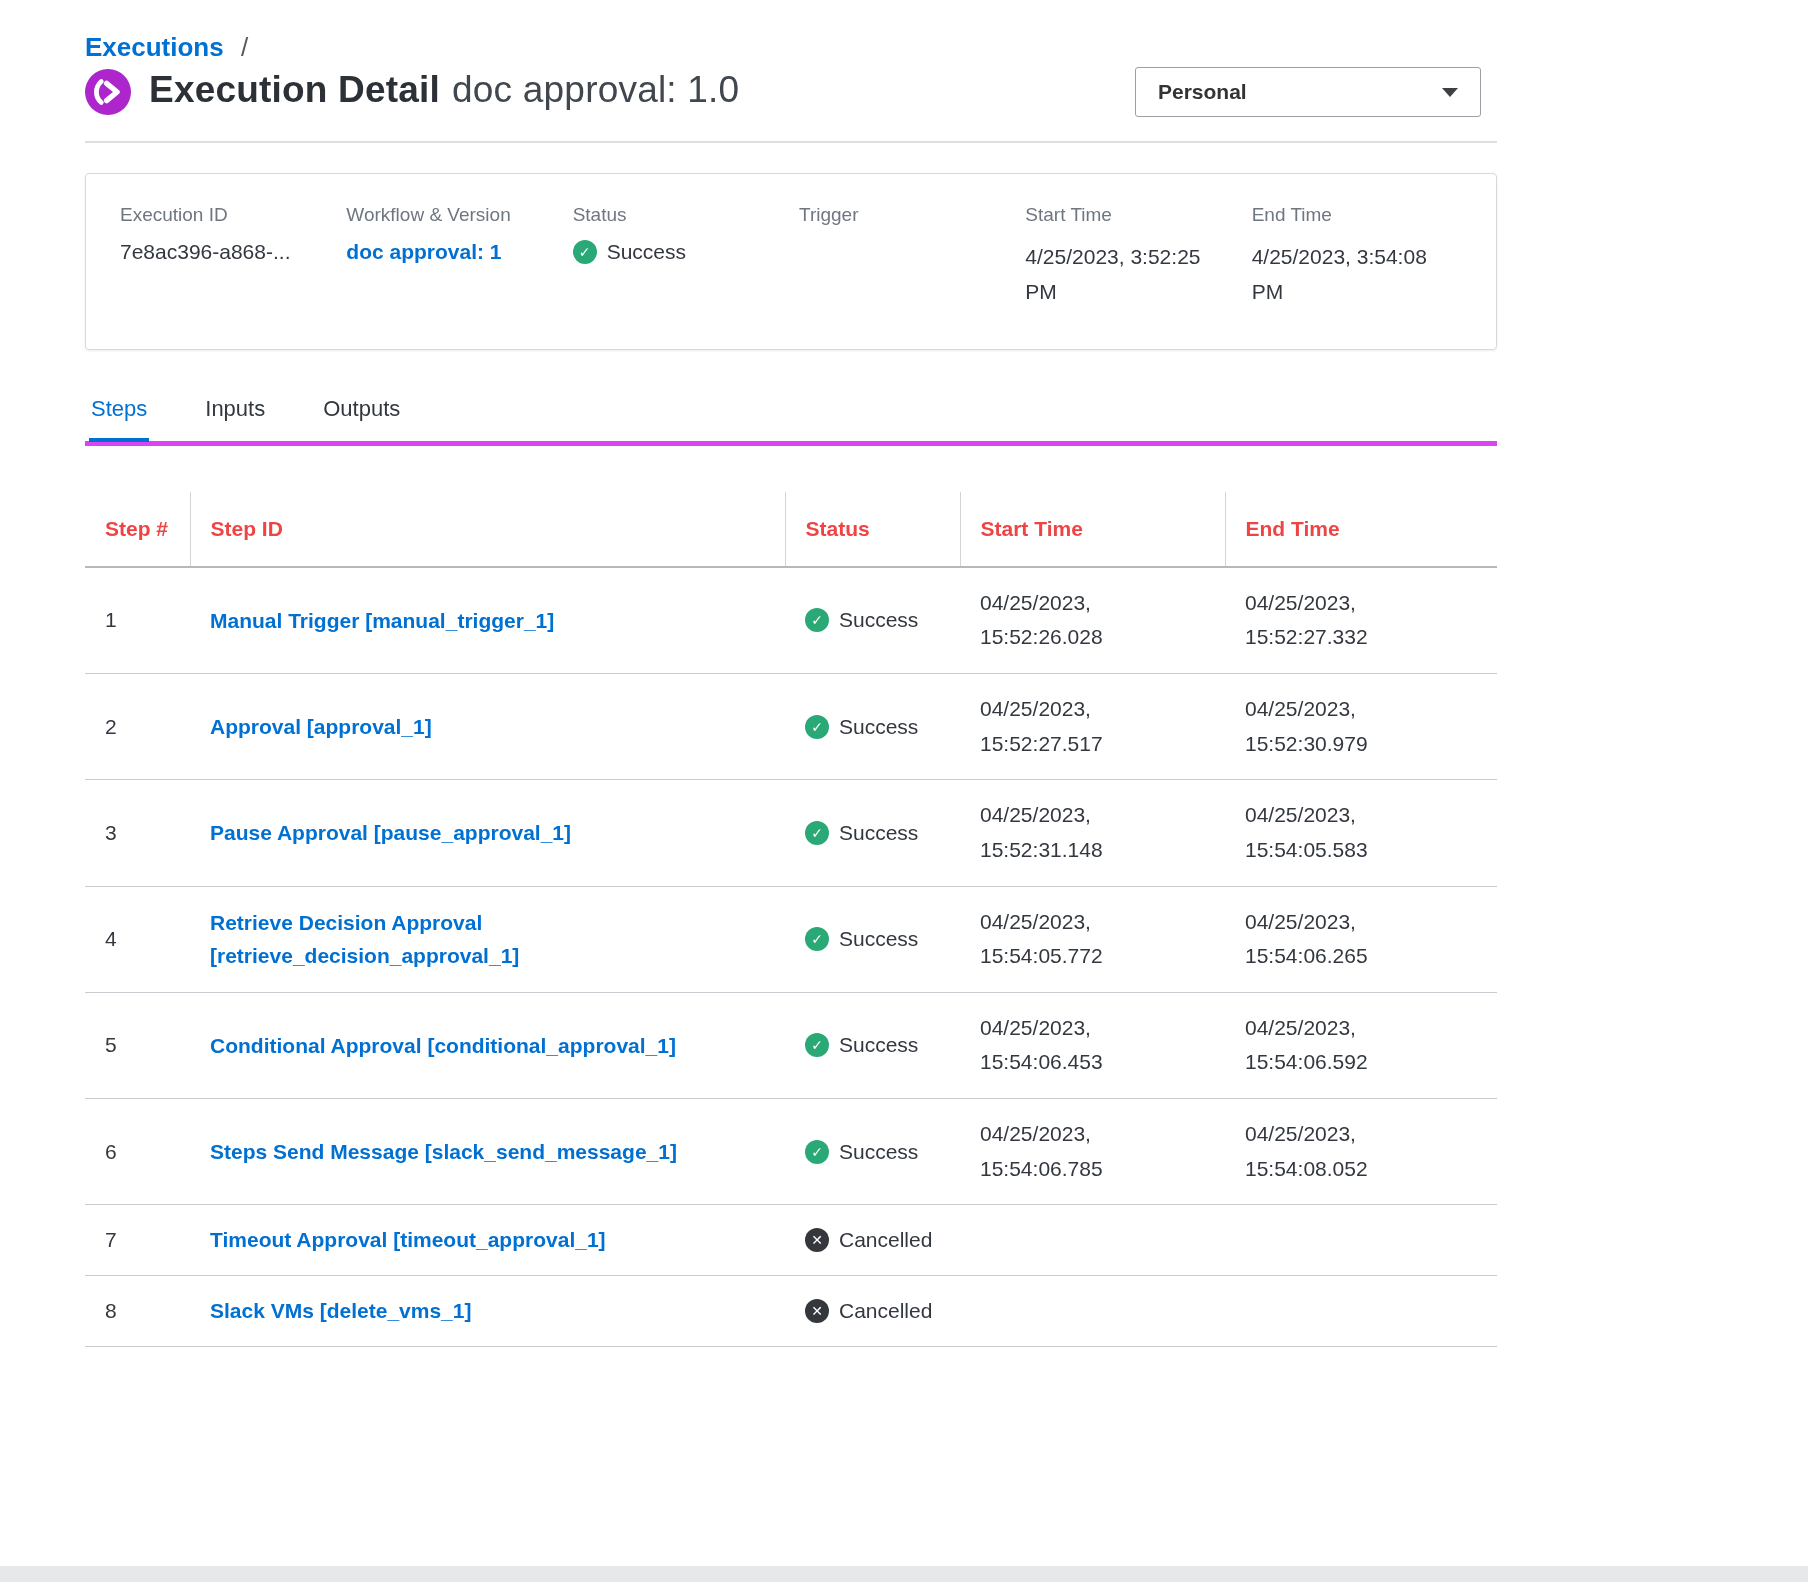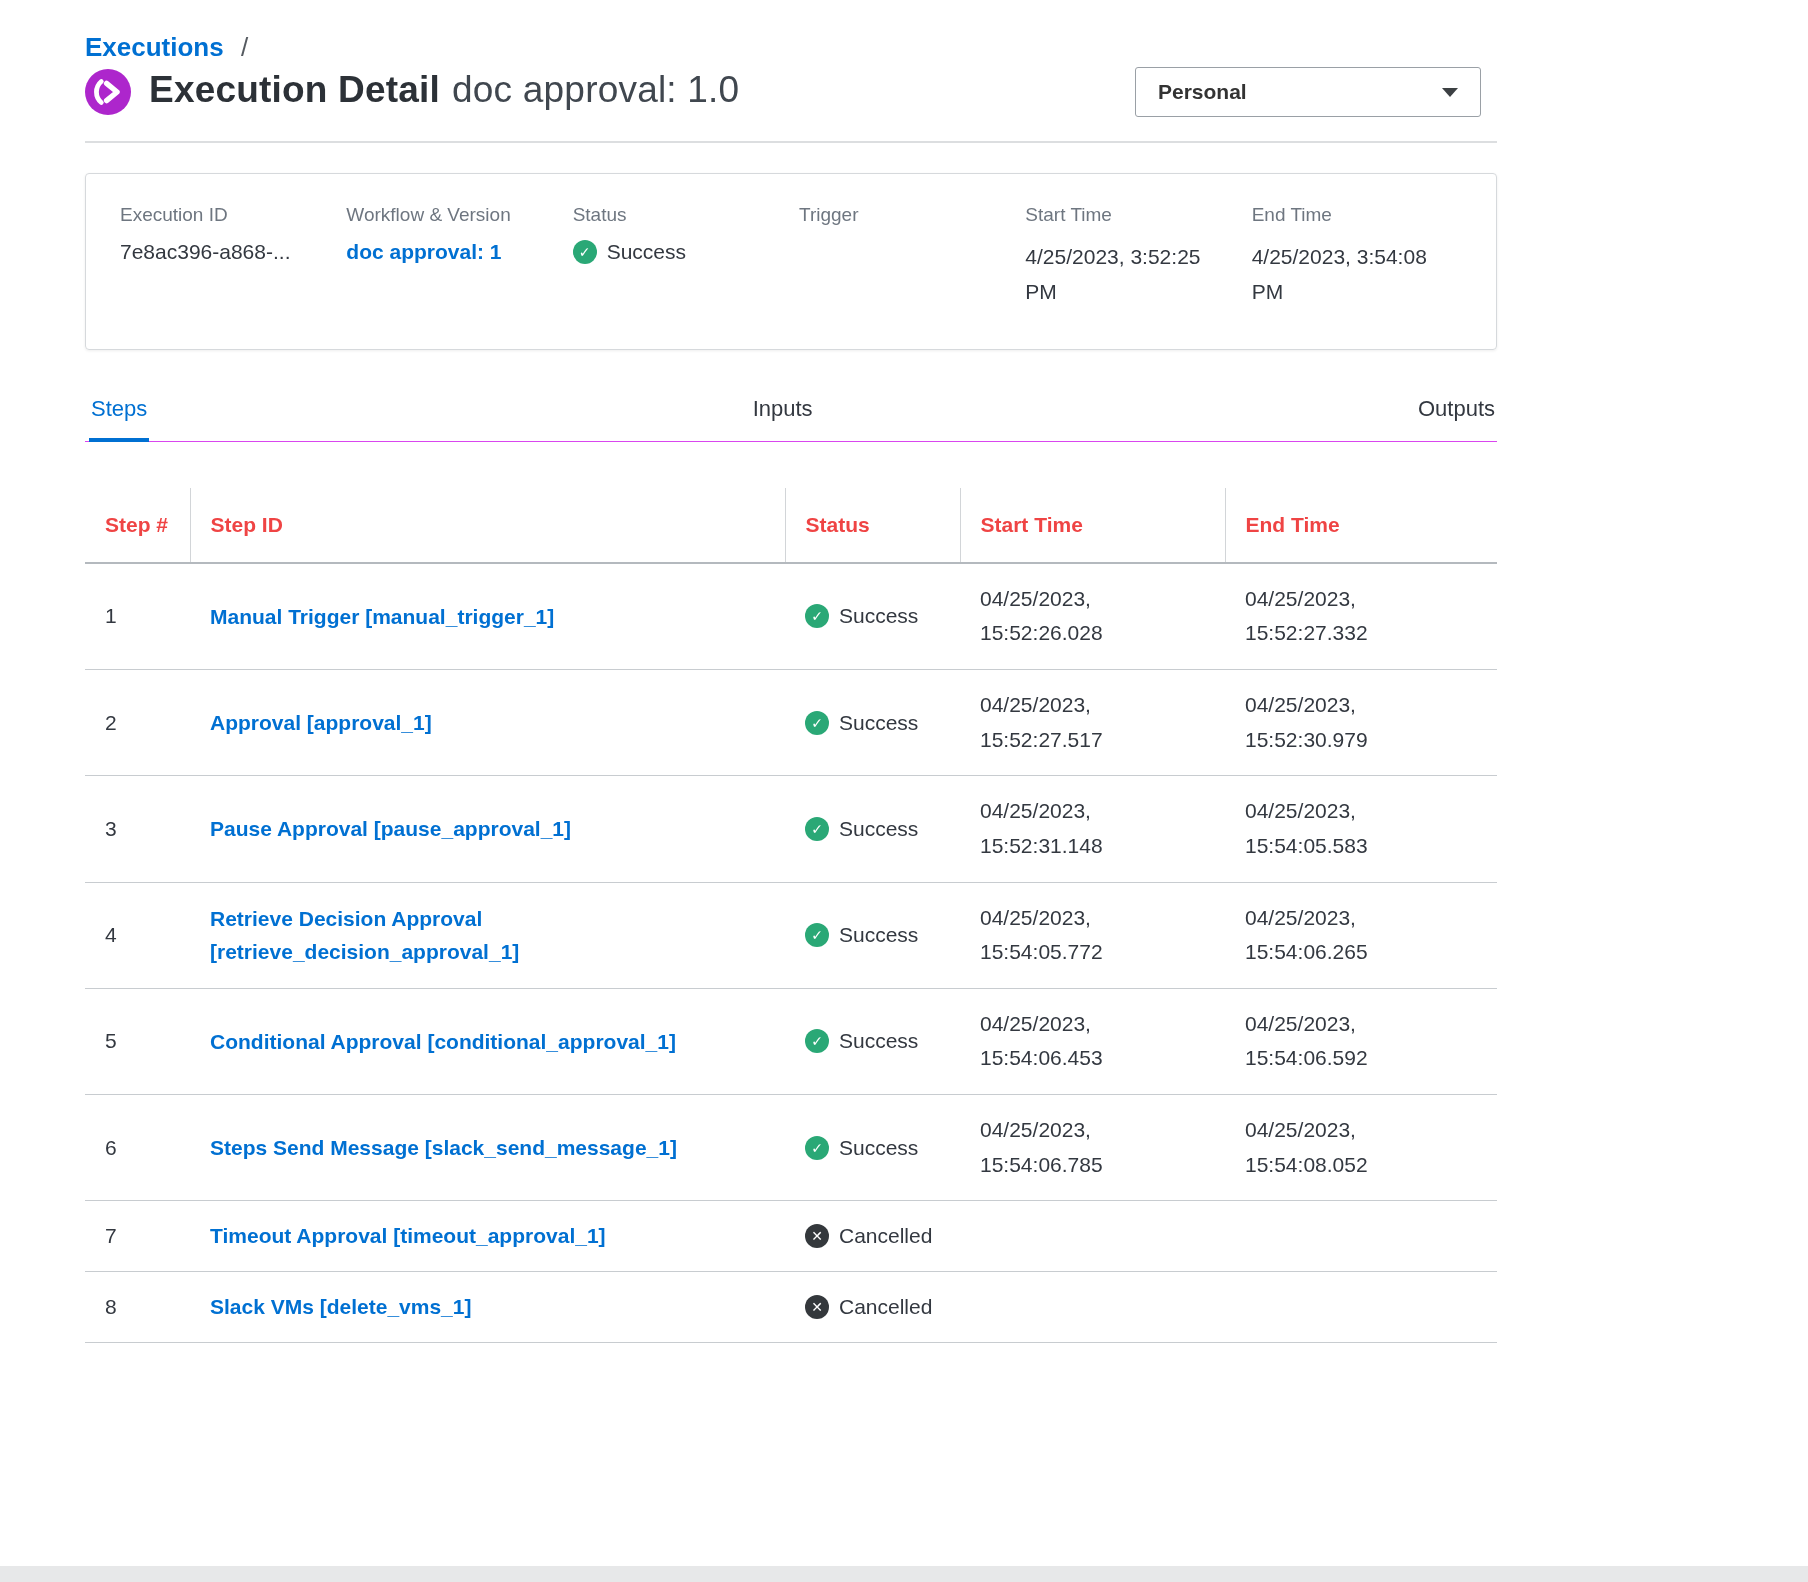--- a/index.html
+++ b/index.html
@@ -60,21 +60,21 @@
   .status-icon {
     display: inline-flex; align-items: center; justify-content: center;
     width: 24px; height: 24px; border-radius: 50%;
     color: #fff; font-size: 14px; font-weight: 700;
     margin-right: 10px; flex: 0 0 auto; line-height: 1;
   }
   .status-icon.success   { background: var(--success); }
   .status-icon.cancelled { background: var(--cancelled); }
 
   
-  .tabs { display: flex; gap: 54px; margin-top: 46px; border-bottom: 1px solid #d946ef; padding-left: 4px; justify-content: space-between; }
+  .tabs { display: flex; gap: 54px; margin-top: 46px; border-bottom: 5px solid #d946ef; padding-left: 4px; }
   .tab { font-size: 22px; color: #333840; padding: 0 2px 16px 2px; border-bottom: 4px solid transparent; margin-bottom: -1px; cursor: pointer; }
   .tab.active { color: var(--link); border-bottom-color: var(--link); font-weight: 400; }
 
   
   table.steps { width: 100%; border-collapse: collapse; margin-top: 46px; }
   table.steps th {
     text-align: left; font-size: 21px; font-weight: 700; color: #ef4444;
     padding: 22px 20px; border-right: 1px solid #d2d5d8; border-bottom: 2px solid #b4b9be;
     vertical-align: middle; line-height: 1.4;
   }

